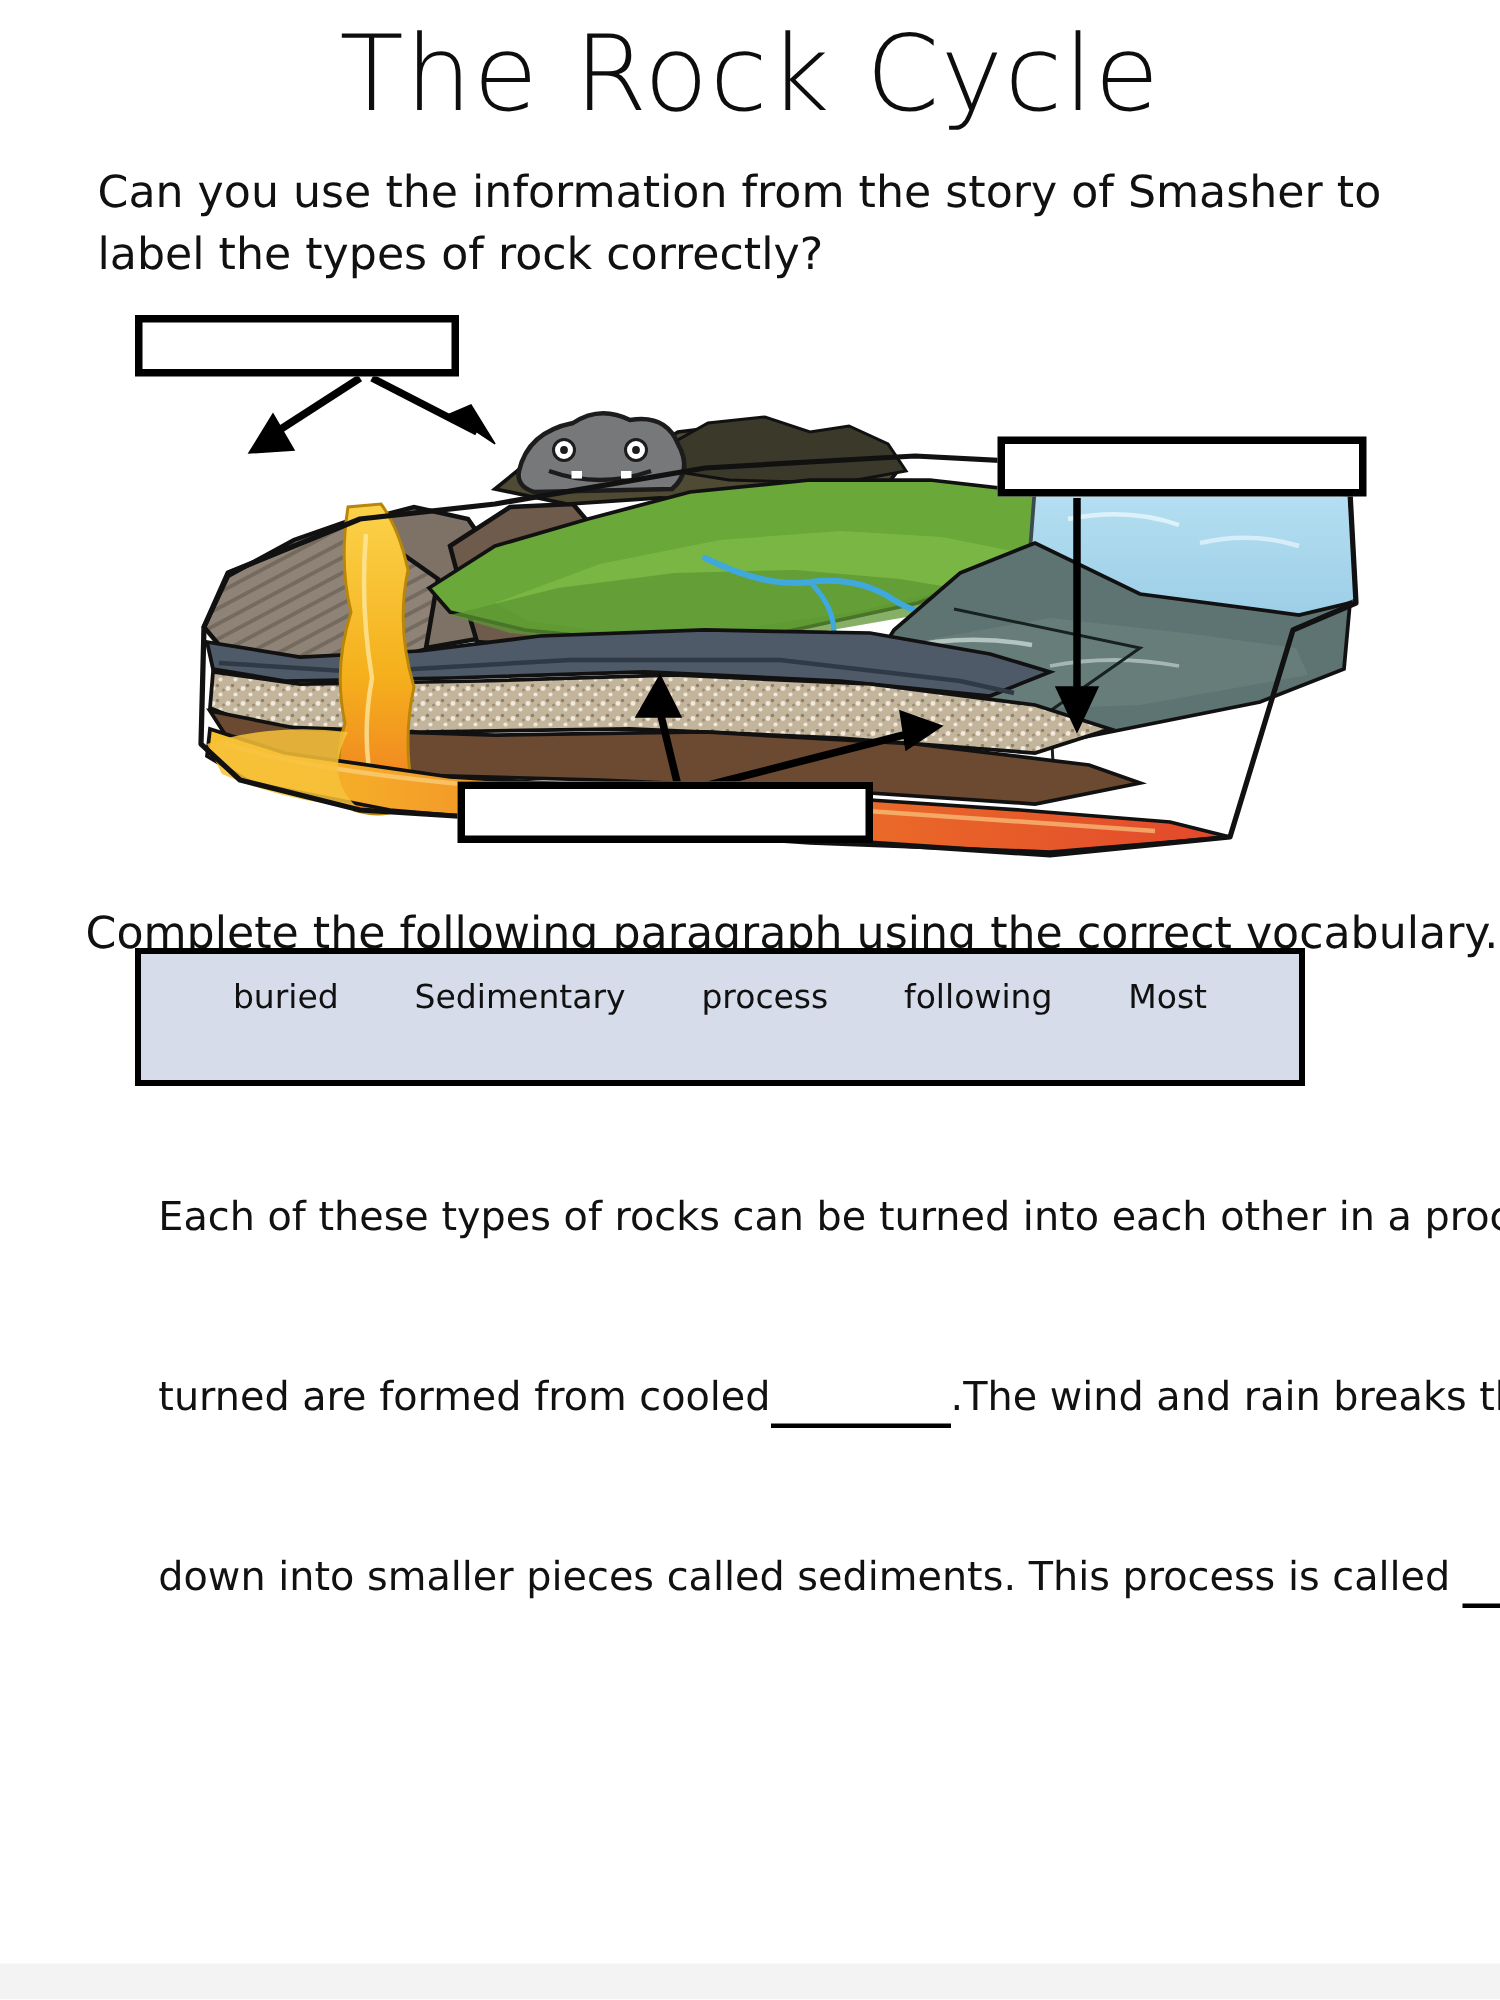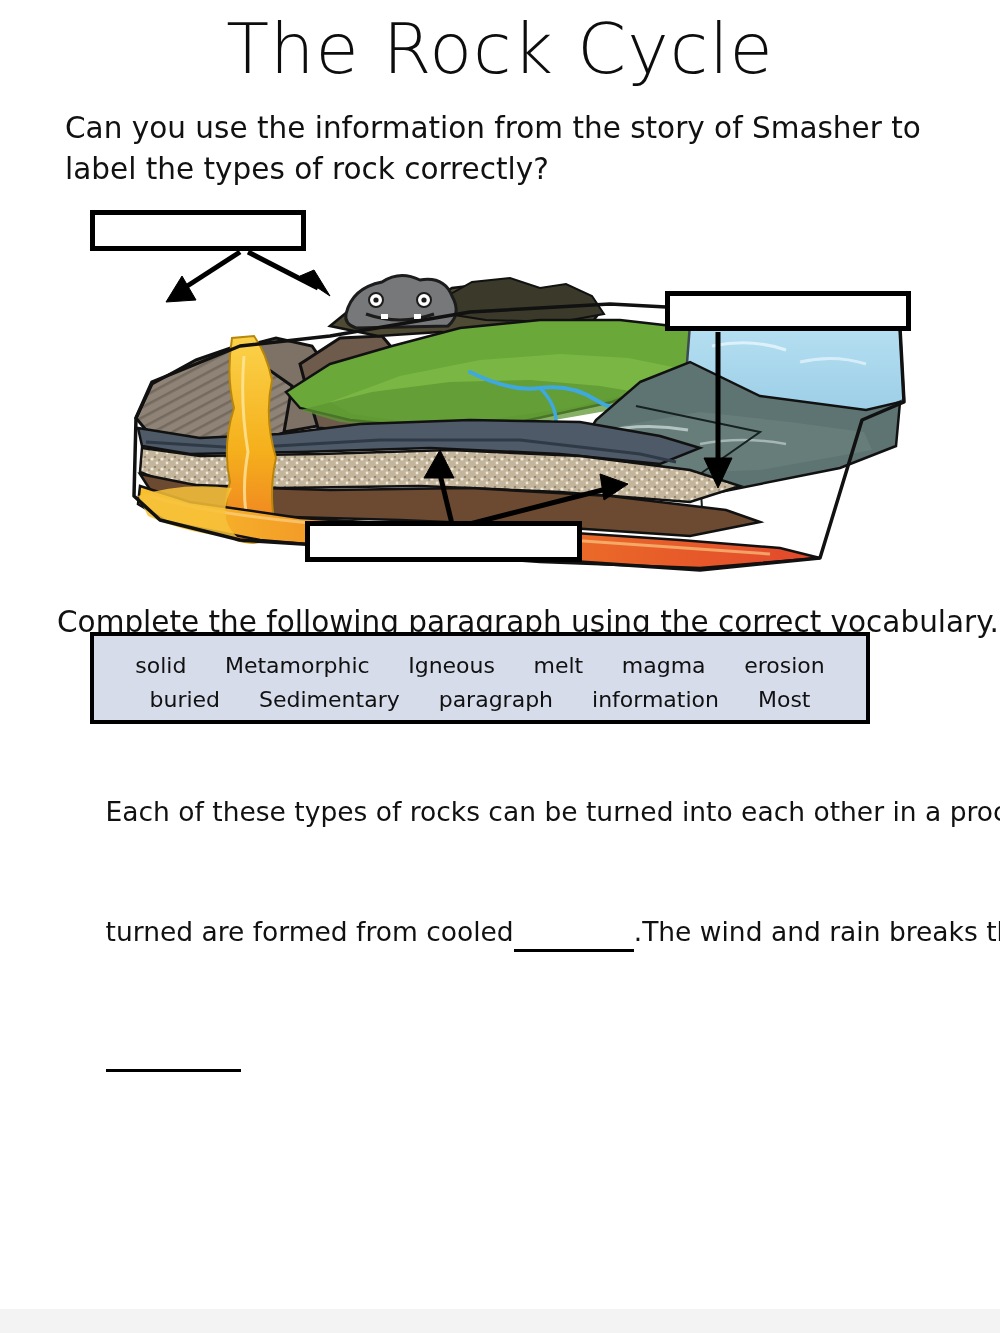--- a/index.html
+++ b/index.html
@@ -273,44 +273,36 @@
 
   <div class="label-box" id="label-box-igneous"></div>
 
   <div class="label-box" id="label-box-sedimentary"></div>
 
   <div class="label-box" id="label-box-magma"></div>
 
   <div class="instruction">Complete the following paragraph using the correct vocabulary.</div>
 
   <div class="word-bank">
-    <div class="wb-row row1">
-      <span>solid</span>
-      <span>Metamorphic</span>
-      <span>Igneous</span>
-      <span>melt</span>
-      <span>magma</span>
-      <span>erosion</span>
-    </div>
     <div class="wb-row row2">
       <span>buried</span>
       <span>Sedimentary</span>
-      <span>paragraph</span>
-      <span>information</span>
+      <span>process</span>
+      <span>following</span>
       <span>Most</span>
     </div>
   </div>
 
   <div class="paragraph">
     <span class="ln">
       <span>Each of these types of rocks can be turned into each other in a process known</span>
     </span>
     <span class="ln">
       <span>turned are formed from cooled</span><span class="blank b-md"></span><span>.The wind and rain breaks the rock</span>
     </span>
     <span class="ln">
-      <span class="blank b-lg"></span>
+      <span>down into smaller pieces called sediments. This process is called </span><span class="blank b-lg"></span>
     </span>
 
   </div>
 
   <div class="bottom-band"></div>
 </div>
 
 </body></html>

